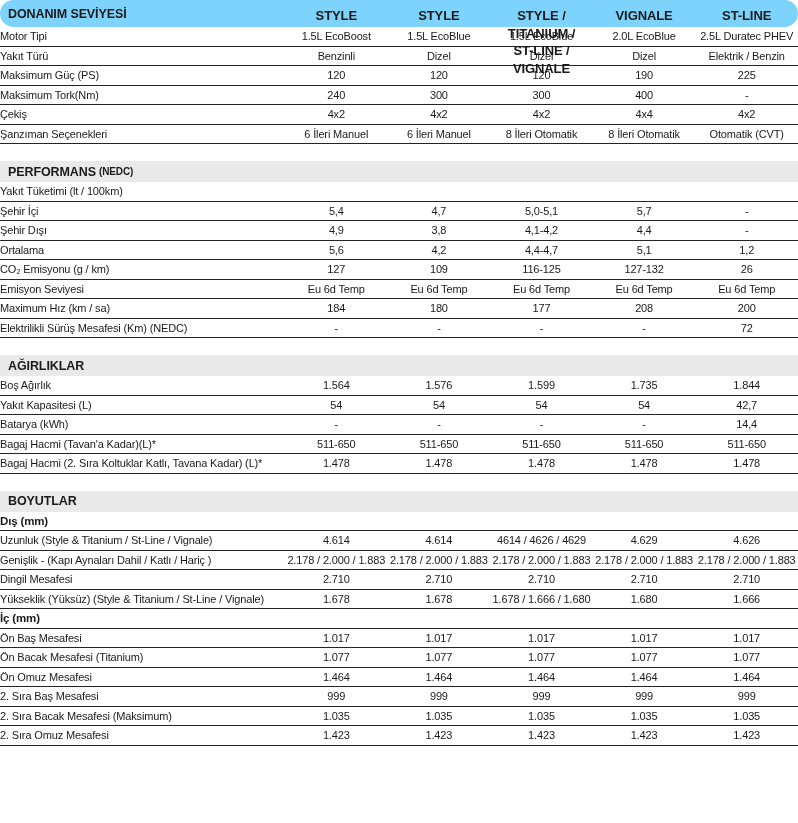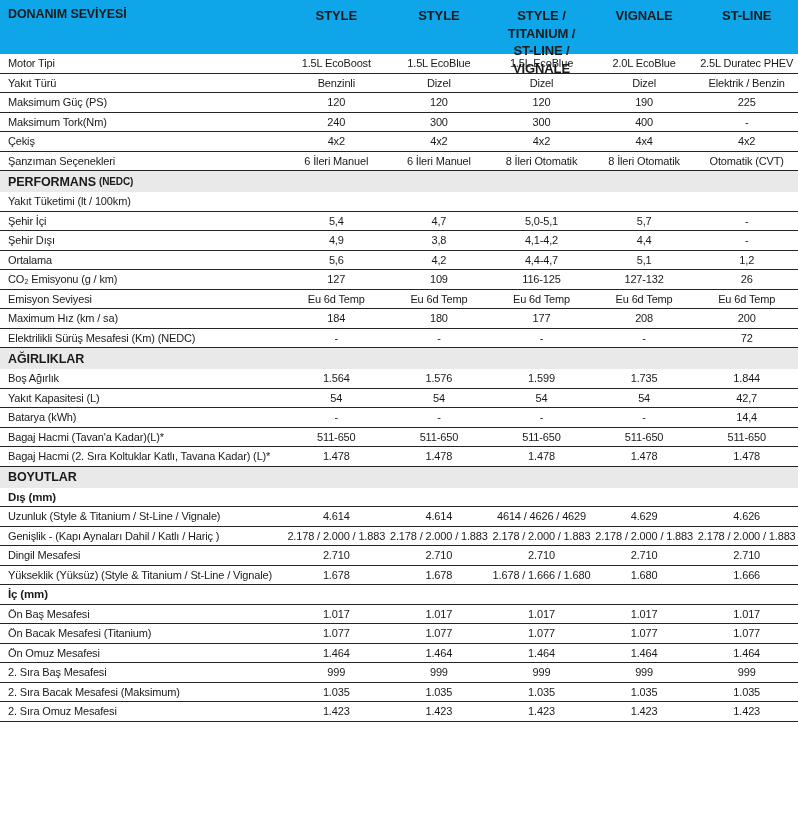--- a/index.html
+++ b/index.html
@@ -8,42 +8,43 @@
     width: 798px;
     height: 823px;
     font-family: "Liberation Sans", sans-serif;
     color: #1a1a1a;
     overflow: hidden;
   }
   
   .header-bar {
     display: grid;
     grid-template-columns: 285px repeat(5, 1fr);
-    background: #0ea5e9;
-    height: 54px;
+    background: #7dd3fc;
+    height: 27px;
     align-items: start;
+    border-radius: 16px;
   }
   .hlabel {
     padding: 7px 0 0 8px;
     font-weight: bold;
     font-size: 12.5px;
     letter-spacing: -0.1px;
     white-space: nowrap;
   }
   .hval {
     padding: 7px 2px 0 2px;
     text-align: center;
     font-weight: bold;
     font-size: 13px;
     line-height: 1.35;
     white-space: pre-line;
     letter-spacing: -0.1px;
   }
   
-  .section { margin-top: 0; }
+  .section { margin-top: 17px; }
   .section:first-of-type { margin-top: 0; }
   .bar {
     height: 21px;
     background: #e9e9e9;
     display: flex;
     align-items: center;
     padding-left: 8px;
     font-weight: bold;
     font-size: 12.5px;
     letter-spacing: -0.1px;
@@ -51,21 +52,20 @@
   .bar .suffix { font-size: 10px; margin-left: 3px; font-weight: bold; }
   
   .row {
     display: grid;
     grid-template-columns: 285px repeat(5, 1fr);
     height: 19.5px;
     align-items: center;
     border-bottom: 1.5px solid #242424;
   }
   .row .label {
-    padding-left: 8px;
     font-size: 11px;
     letter-spacing: -0.15px;
     white-space: nowrap;
   }
   .row .val {
     text-align: center;
     font-size: 11px;
     letter-spacing: -0.15px;
     white-space: nowrap;
   }

